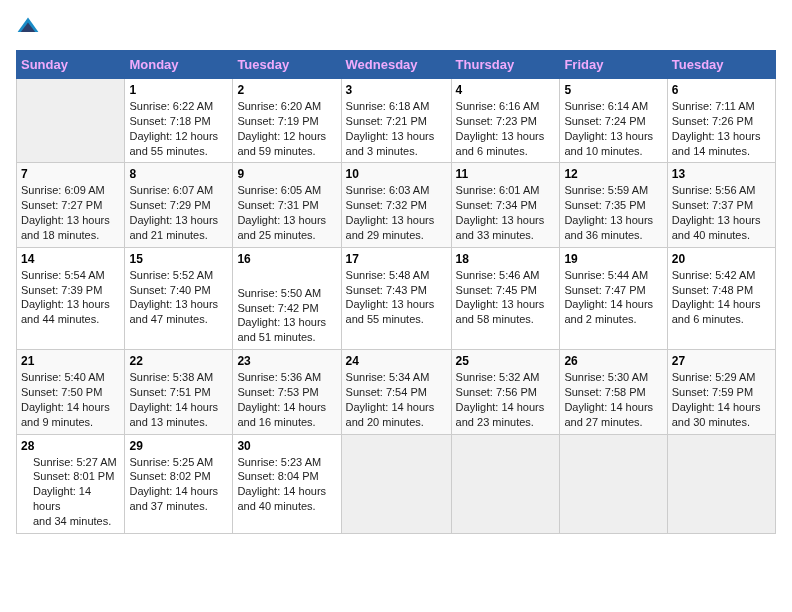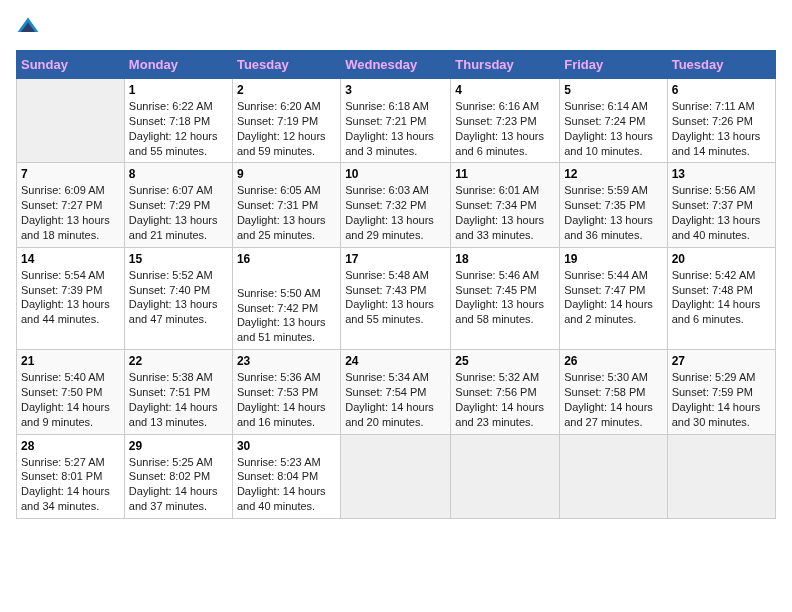--- a/index.html
+++ b/index.html
@@ -329,21 +329,21 @@
           <span class="day-num">27</span>
           <div class="day-info" style="white-space: pre-line;">Sunrise: 5:29 AM
 Sunset: 7:59 PM
 Daylight: 14 hours
 and 30 minutes.</div>
         </td>
       </tr>
       <tr class="week-row">
         <td>
           <span class="day-num">28</span>
-          <div class="day-info" style="white-space: pre-line;">Sunrise: 5:27 AM
+          <div class="day-info" style="white-space: pre-line; margin-left: 12px;">Sunrise: 5:27 AM
 Sunset: 8:01 PM
 Daylight: 14 hours
 and 34 minutes.</div>
         </td>
         <td>
           <span class="day-num">29</span>
           <div class="day-info" style="white-space: pre-line;">Sunrise: 5:25 AM
 Sunset: 8:02 PM
 Daylight: 14 hours
 and 37 minutes.</div>

